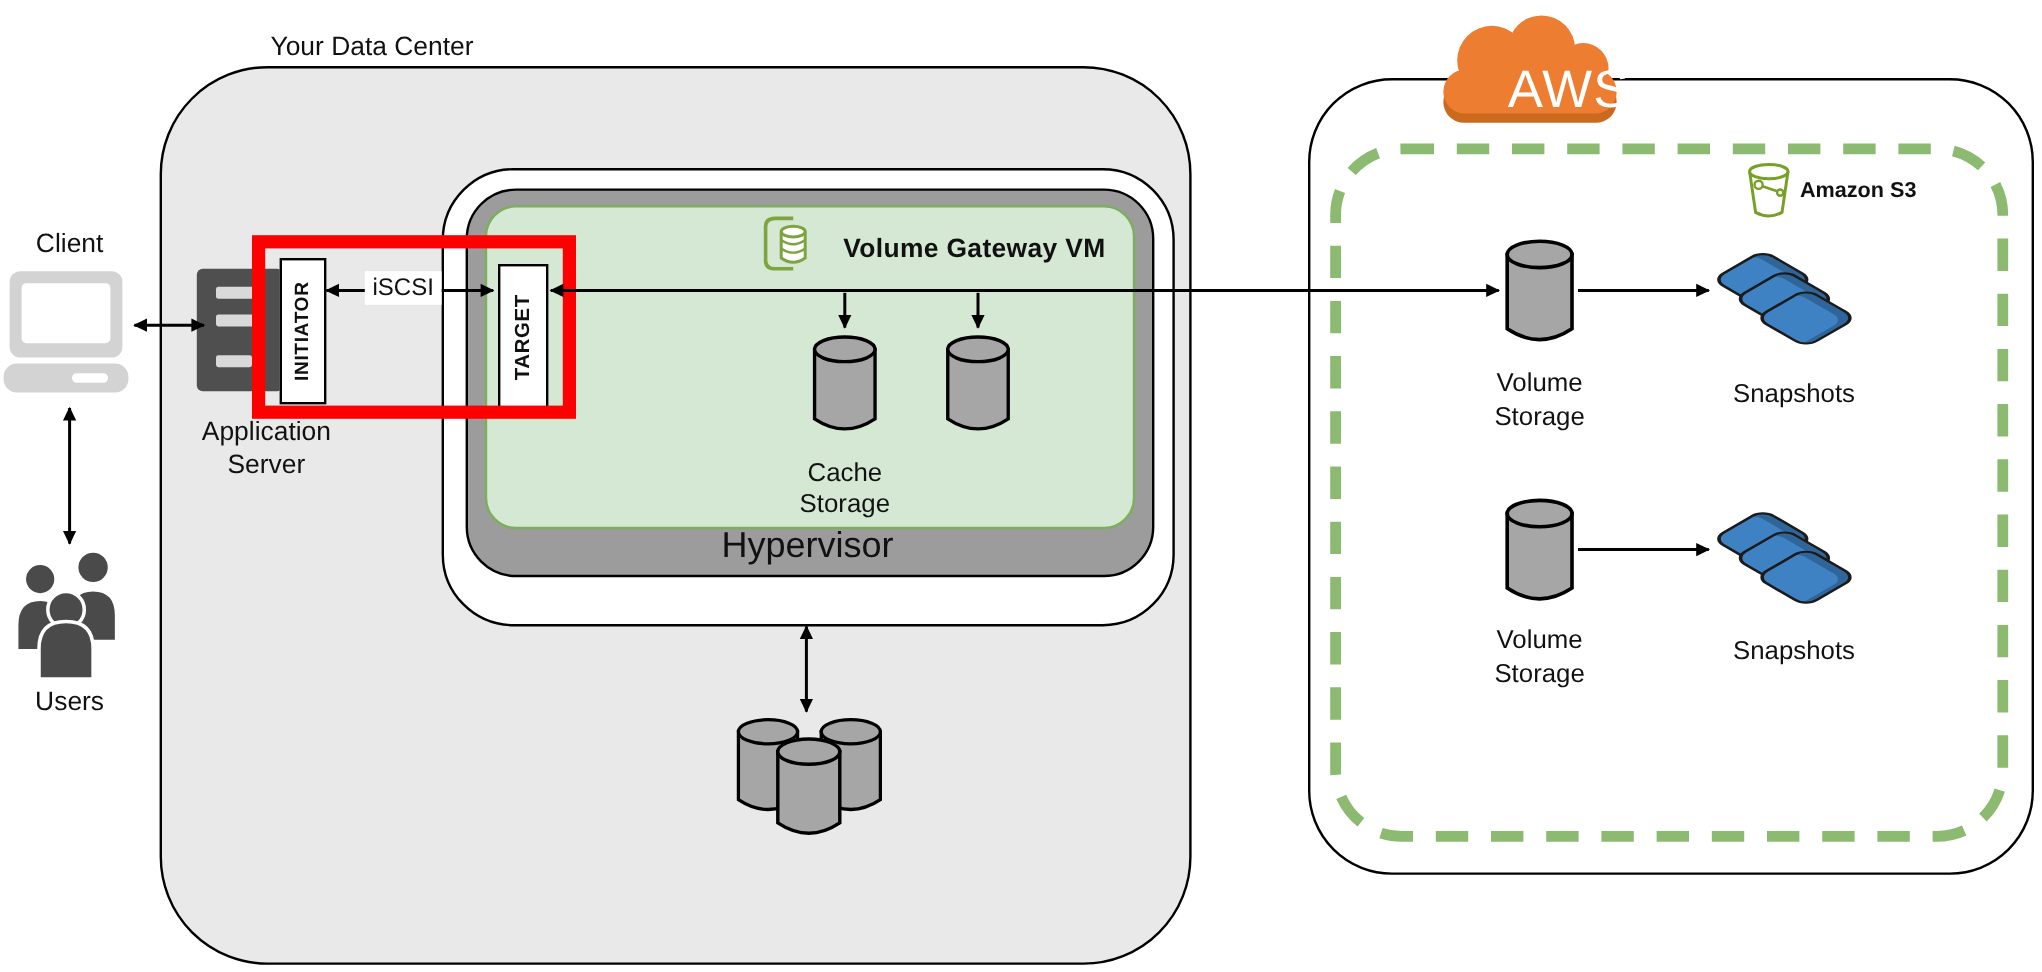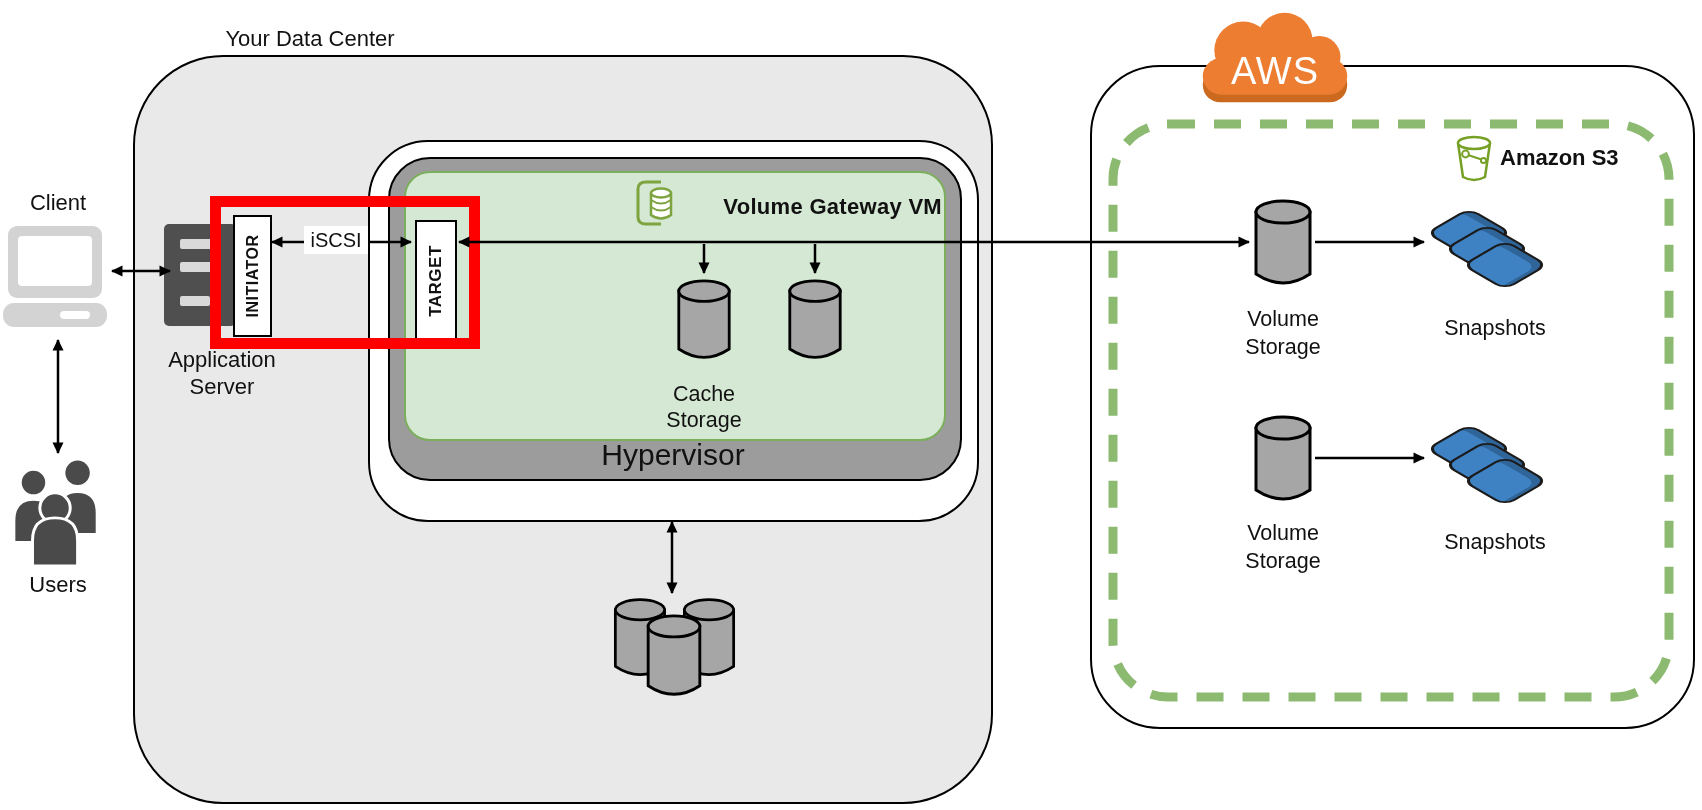--- a/index.html
+++ b/index.html
@@ -32,21 +32,21 @@
   .laptop-slot{left:60px;top:311px;width:30px;height:8px;background:#fff;border-radius:4px;}
   
   .server-tower{left:164px;top:224px;width:72px;height:102px;background:var(--dark-icon-gray);border-radius:5px;}
   .server-stripe{position:absolute;background:#D9D9D9;border-radius:2px;}
   
   .chips{position:absolute;width:130px;height:102px;}
   .chip{position:absolute;width:62px;height:62px;background:var(--snapshot-blue);
         border:3.5px solid #1b1b1b;border-radius:14px;box-sizing:border-box;
         transform:scaleY(.58) rotate(-45deg);box-shadow:inset -8px -4px 0 rgba(0,0,0,.22);}
   .iscsi-lbl{left:304px;top:226px;width:64px;background:#fff;font-size:20px;line-height:28px;text-align:center;z-index:60;}
-  .cloud-txt{left:1192px;top:50px;width:166px;text-align:center;color:#fff;font-size:38px;letter-spacing:1px;z-index:51;}
+  .cloud-txt{left:1192px;top:50px;width:166px;text-align:right;color:#fff;font-size:44px;letter-spacing:1px;z-index:51;}
   .arrows{left:0;top:0;width:1702px;height:810px;z-index:40;pointer-events:none;}
   .overlay-hi{z-index:50;}
 </style>
 </head>
 <body>
 
 <div class="canvas">
 
   <div class="abs dc-box"></div>
   <div class="lbl" style="left:205px;top:26px;width:210px;font-size:22px;">Your Data Center</div>
@@ -56,21 +56,21 @@
   <div class="abs vm-box"></div>
   <div class="lbl" style="left:388px;top:442px;width:570px;font-size:30px;">Hypervisor</div>
 
   <svg class="abs" style="left:634px;top:178px;" width="42" height="50" viewBox="0 0 42 50">
     <path d="M27,4 H12 Q4,4 4,11 V39 Q4,46 12,46 H27" fill="none" stroke="#7EA43F" stroke-width="3"></path>
     <path d="M17,15 V37 Q27,44 37,37 V15" fill="#fff" stroke="#7EA43F" stroke-width="2.5"></path>
     <ellipse cx="27" cy="15" rx="10" ry="4.5" fill="#fff" stroke="#7EA43F" stroke-width="2.5"></ellipse>
     <path d="M17,22 Q27,29 37,22" fill="none" stroke="#7EA43F" stroke-width="2"></path>
     <path d="M17,29 Q27,36 37,29" fill="none" stroke="#7EA43F" stroke-width="2"></path>
   </svg>
-  <div class="lbl bold" style="left:682px;top:194px;width:260px;text-align:right;font-size:22px;letter-spacing:.3px;">Volume Gateway VM</div>
+  <div class="lbl bold" style="left:682px;top:194px;width:260px;text-align:center;font-size:22px;letter-spacing:.3px;">Volume Gateway VM</div>
 
   <svg class="abs" style="left:676px;top:276px;" width="56" height="90" viewBox="0 0 60 92">
     <path d="M3,14 L3,76 Q30,94 57,76 L57,14 Z" style="fill:var(--cylinder-gray)" stroke="#000" stroke-width="3"></path>
     <ellipse cx="30" cy="14" rx="27" ry="11" style="fill:var(--cylinder-gray)" stroke="#000" stroke-width="3"></ellipse>
   </svg>
   <svg class="abs" style="left:787px;top:276px;" width="56" height="90" viewBox="0 0 60 92">
     <path d="M3,14 L3,76 Q30,94 57,76 L57,14 Z" style="fill:var(--cylinder-gray)" stroke="#000" stroke-width="3"></path>
     <ellipse cx="30" cy="14" rx="27" ry="11" style="fill:var(--cylinder-gray)" stroke="#000" stroke-width="3"></ellipse>
   </svg>
   <div class="lbl" style="left:644px;top:381px;width:120px;">Cache
@@ -143,21 +143,21 @@
   </svg>
   <div class="abs cloud-txt">AWS</div>
 
   <svg class="abs" style="left:1452px;top:134px;" width="44" height="50" viewBox="0 0 44 50">
     <path d="M6,9 L11,43 Q22,49 33,43 L38,9" fill="#fff" style="stroke:var(--s3-green)" stroke-width="2.5"></path>
     <ellipse cx="22" cy="9" rx="16" ry="6" fill="#fff" style="stroke:var(--s3-green)" stroke-width="2.5"></ellipse>
     <line x1="16" y1="21" x2="31" y2="26" style="stroke:var(--s3-green)" stroke-width="2"></line>
     <circle cx="13.5" cy="20" r="3.4" fill="#fff" style="stroke:var(--s3-green)" stroke-width="2"></circle>
     <circle cx="31.5" cy="26.5" r="2.6" fill="#fff" style="stroke:var(--s3-green)" stroke-width="2"></circle>
   </svg>
-  <div class="lbl bold" style="left:1500px;top:145px;width:160px;text-align:left;font-size:22px;">Amazon S3</div>
+  <div class="lbl bold" style="left:1500px;top:145px;width:160px;text-align:left;font-size:18px;">Amazon S3</div>
 
   <svg class="abs" style="left:1253px;top:198px;" width="60" height="92" viewBox="0 0 60 92">
     <path d="M3,14 L3,76 Q30,94 57,76 L57,14 Z" style="fill:var(--cylinder-gray)" stroke="#000" stroke-width="3"></path>
     <ellipse cx="30" cy="14" rx="27" ry="11" style="fill:var(--cylinder-gray)" stroke="#000" stroke-width="3"></ellipse>
   </svg>
   <div class="lbl" style="left:1213px;top:305px;width:140px;line-height:28px;">Volume
 Storage</div>
   <div class="chips" style="left:1428px;top:202px;">
     <div class="chip" style="left:10px;top:0;"></div>
     <div class="chip" style="left:28px;top:16px;"></div>

